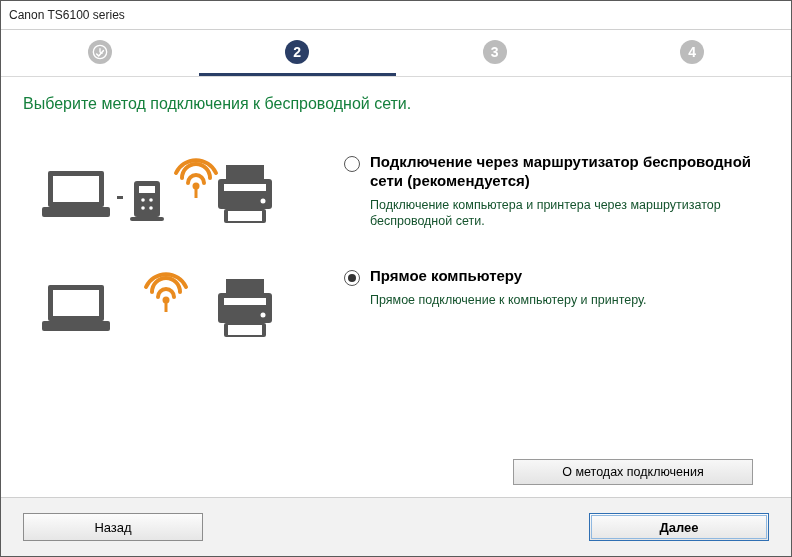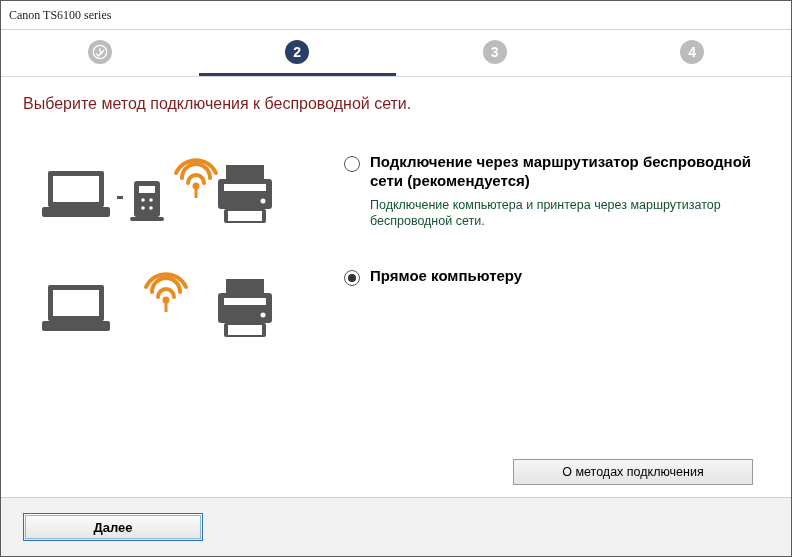--- a/index.html
+++ b/index.html
@@ -18,21 +18,20 @@
     background: #fff;
   }
   .titlebar {
     height: 28px;
     line-height: 28px;
     padding: 0 8px;
     font-size: 12px;
     color: #222;
     border-bottom: 1px solid #d0d0d0;
     background: #fff;
-    font-family: Liberation Serif, serif;
   }
   .steps {
     height: 46px;
     display: flex;
     align-items: center;
     justify-content: space-around;
     border-bottom: 1px solid #d9d9d9;
     position: relative;
     background: #fff;
   }
@@ -65,21 +64,21 @@
   }
   .step-circle svg { width: 16px; height: 16px; }
   .content {
     flex: 1;
     padding: 14px 22px 0 22px;
     display: flex;
     flex-direction: column;
   }
   .heading {
     font-size: 16px;
-    color: #7f1d1d;
+    color: #15803d;
     margin: 4px 0 40px 0;
   }
   .option-row {
     display: flex;
     align-items: flex-start;
     margin-bottom: 34px;
     gap: 41px;
   }
   .illus {
     width: 280px;
@@ -256,26 +255,28 @@
           <rect x="186" y="31" width="42" height="7" fill="#fff"></rect>
           <circle cx="225" cy="48" r="2.5" fill="#fff"></circle>
           <rect x="186" y="56" width="42" height="14" rx="2" fill="#555"></rect>
           <rect x="190" y="58" width="34" height="10" fill="#fff"></rect>
         </svg>
       </div>
       <div class="opt-right">
         <div class="radio checked"></div>
         <div class="opt-text">
           <div class="opt-title">Прямое компьютеру</div>
+          <div class="opt-desc">Прямое подключение к компьютеру и принтеру.</div>
         </div>
       </div>
     </div>
 
     <div class="methods-row">
       <button class="btn-methods">О методах подключения</button>
     </div>
   </div>
 
   <div class="footer">
+    <button class="btn">Назад</button>
     <button class="btn primary">Далее</button>
   </div>
 
 </div>
 
 </body></html>

